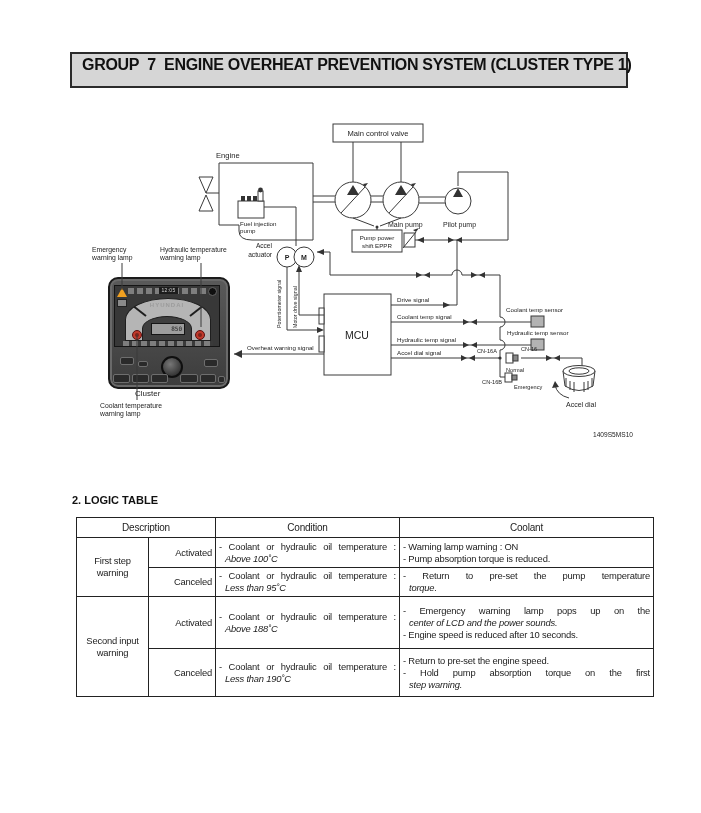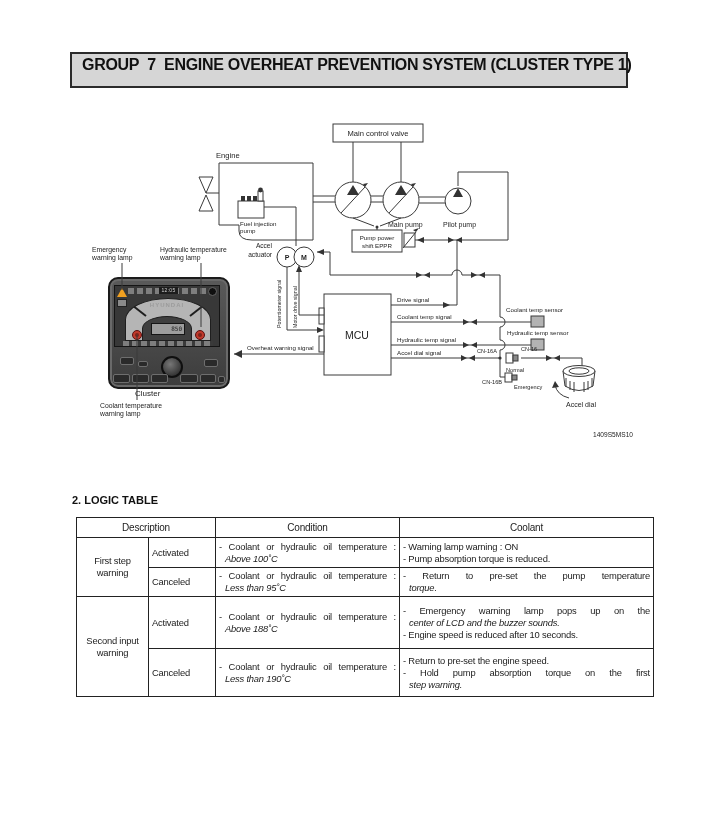--- a/index.html
+++ b/index.html
@@ -53,21 +53,21 @@
   .para{position:absolute;left:72px;top:450px;width:561px;font-size:12px;line-height:20px;color:#161616;}
   .para .l1{text-align:justify;text-align-last:justify;}
   .para .l2{padding-left:14px;}
   .sec2{position:absolute;left:72px;top:494px;font-size:11px;font-weight:bold;color:#111;}
   
   table.logic{position:absolute;left:76px;top:517px;border-collapse:collapse;table-layout:fixed;
     font-size:9.4px;letter-spacing:-0.2px;line-height:12px;color:#1c1c1c;}
   table.logic td,table.logic th{border:1px solid #222;padding:1px 3px;overflow:hidden;}
   table.logic th{font-weight:normal;font-size:10px;text-align:center;height:17px;}
   td.gname{width:65px;vertical-align:middle;padding-left:4px;text-align:center;}
-  td.state{width:60px;text-align:left;vertical-align:middle;}
+  td.state{width:60px;text-align:right;vertical-align:middle;}
   td.cell{vertical-align:middle;white-space:nowrap;}
   td.c-cond{width:177px;}
   td.c-func{width:247px;}
   td.cell .cont{padding-left:6px;font-style:italic;}
   td.cell .jl{text-align:justify;text-align-last:justify;white-space:normal;}
   tr.r1{height:30px}tr.r2{height:29px}tr.r3{height:52px}tr.r4{height:48px}
 </style>
 </head>
 <body>
 
@@ -280,21 +280,21 @@
             <div>Second input</div>
             <div>warning</div>
           </td>
       <td class="state">Activated</td>
       <td class="cell c-cond">
             <div class="jl">- Coolant or hydraulic oil temperature :</div>
             <div class="cont">Above 188˚C</div>
           </td>
       <td class="cell c-func">
             <div class="jl">- Emergency warning lamp pops up on the</div>
-            <div class="cont">center of LCD and the buzzer sounds.</div>
+            <div class="cont">center of LCD and the power sounds.</div>
             <div class="">- Engine speed is reduced after 10 seconds.</div>
           </td>
     </tr>
     <tr class="r4">
       <td class="state">Canceled</td>
       <td class="cell c-cond">
             <div class="jl">- Coolant or hydraulic oil temperature :</div>
             <div class="cont">Less than 190˚C</div>
           </td>
       <td class="cell c-func">

